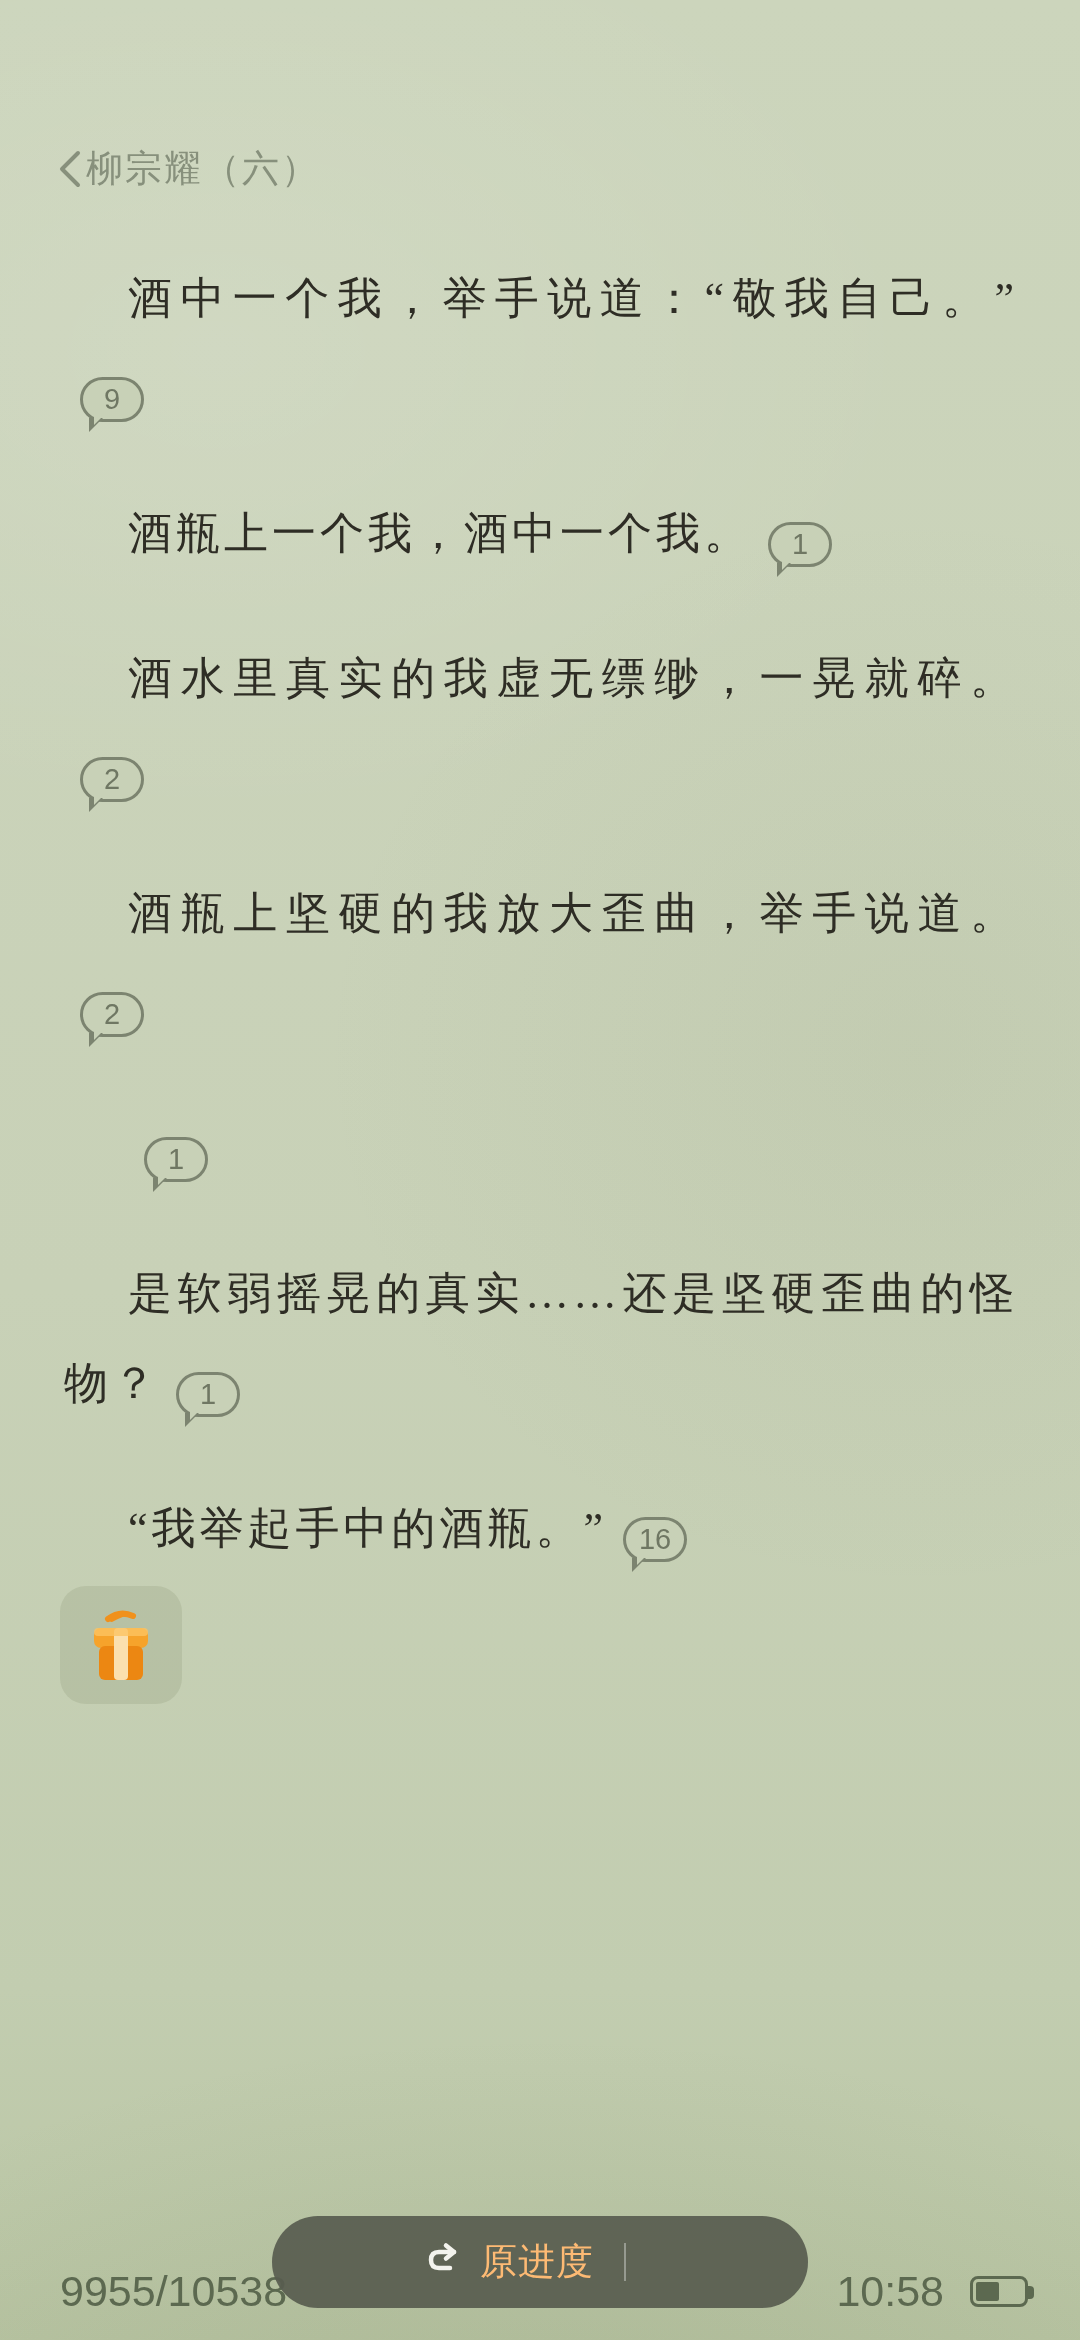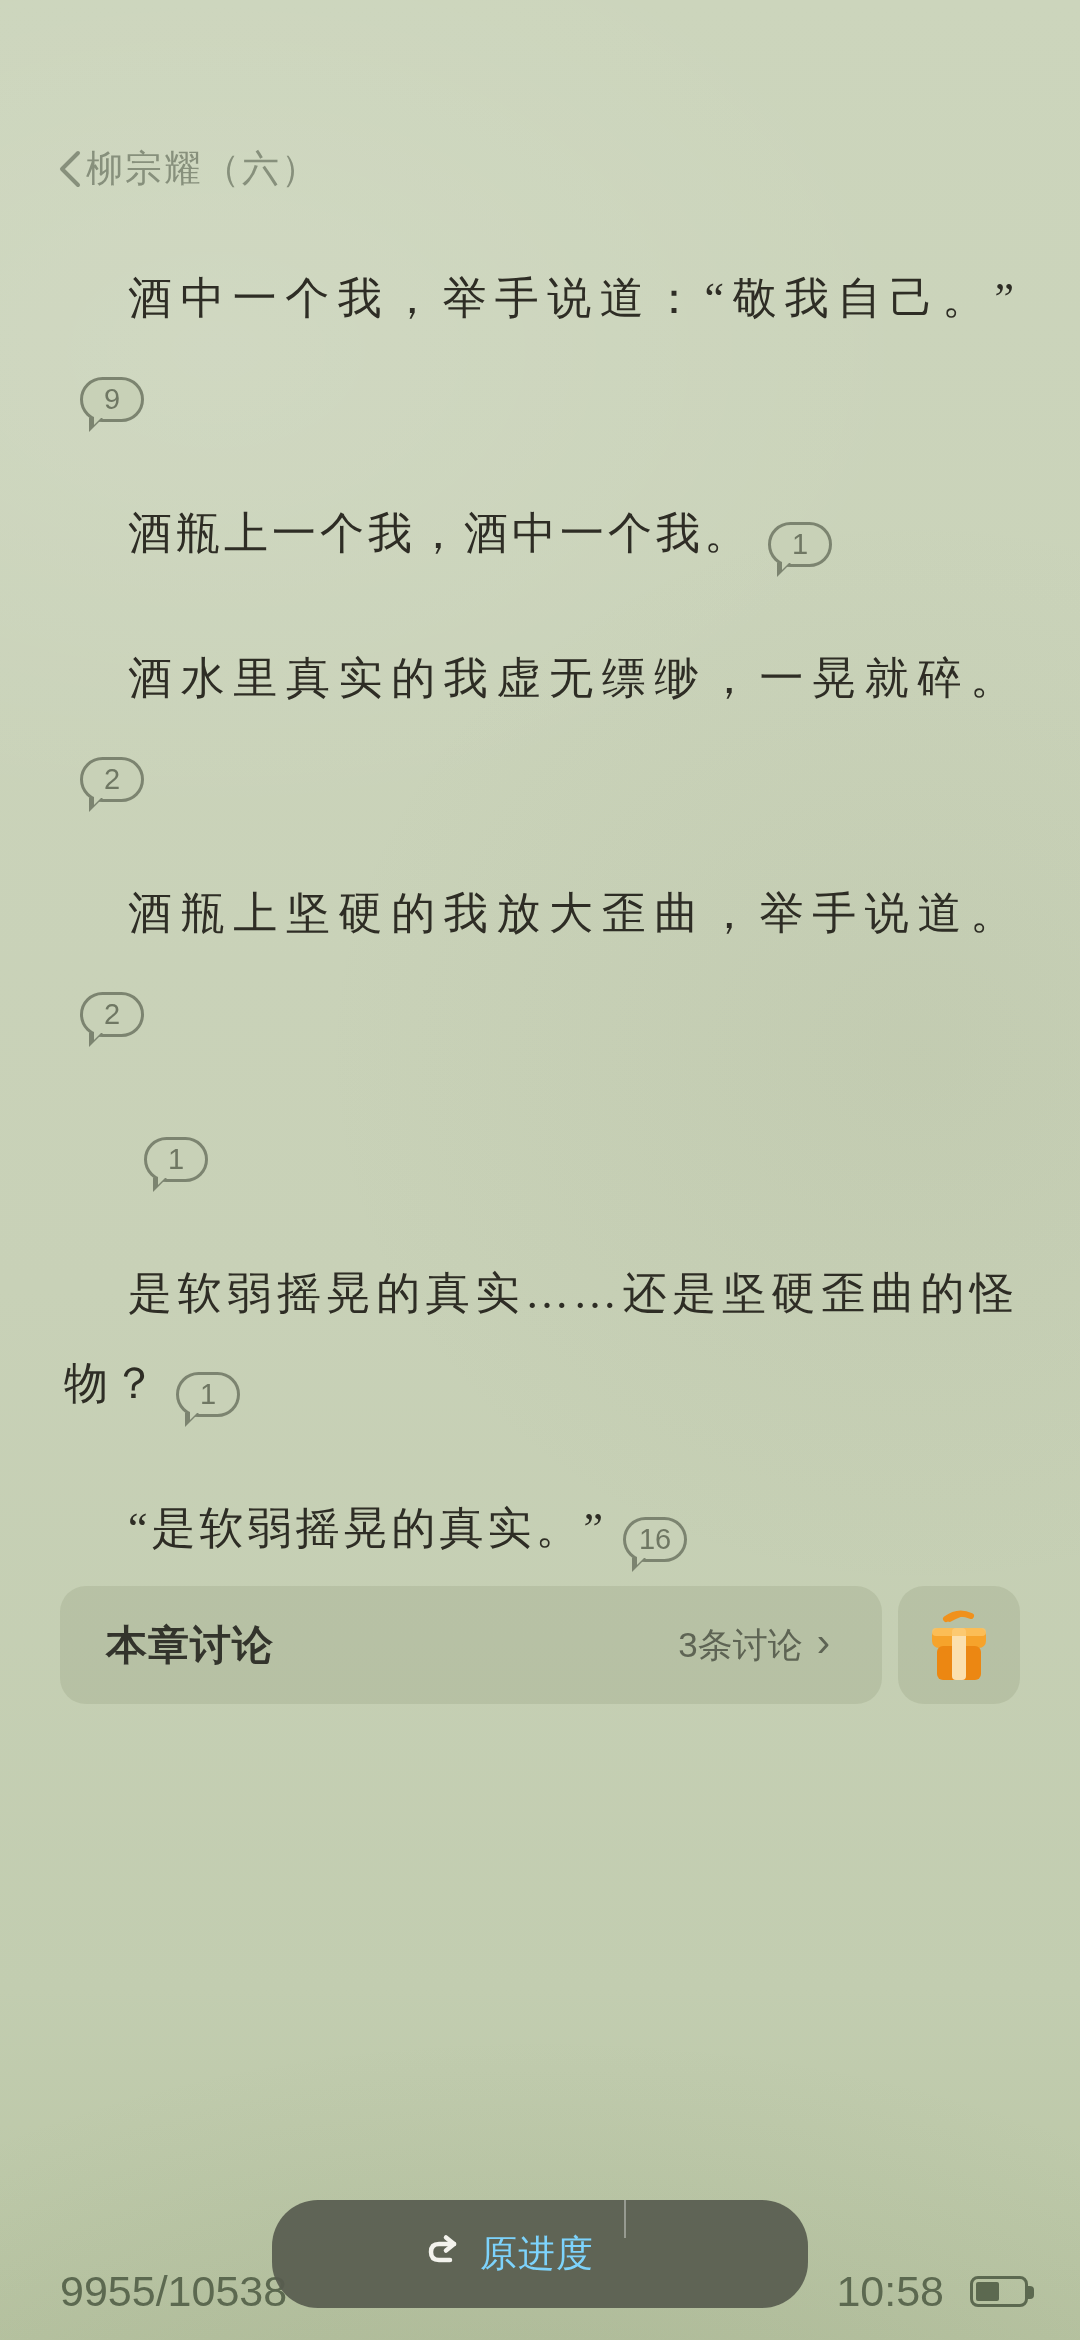--- a/index.html
+++ b/index.html
@@ -72,23 +72,23 @@
   .disc-title{font-size:41px;font-weight:bold;color:#33342c;letter-spacing:1px;}
   .disc-right{display:flex;align-items:center;gap:14px;color:#5e6454;font-size:35px;}
   .disc-right .chev{font-size:40px;line-height:1;transform:translateY(-3px);}
   .gift-card{
     flex:0 0 122px;height:118px;border-radius:26px;background:var(--card);
     display:flex;align-items:center;justify-content:center;
   }
   
   .pill{
     position:absolute;left:50%;bottom:32px;transform:translateX(-50%);
-    width:536px;height:108px;border-radius:46px;background:var(--pill);
-    display:flex;justify-content:center;
-    color:#7dd3fc;z-index:2;
+    width:536px;height:92px;border-radius:46px;background:var(--pill);
+    display:flex;align-items:center;justify-content:center;
+    color:#fdba74;z-index:2;
   }
   .pill button{
     background:none;border:none;color:inherit;cursor:pointer;
     display:flex;align-items:center;gap:16px;
     font-size:37px;font-family:inherit;letter-spacing:1px;
   }
   .pill .sep{width:2px;height:38px;background:rgba(255,255,255,0.35);margin:0 30px;}
   
   .foot{
     position:absolute;left:60px;right:52px;bottom:24px;
@@ -139,35 +139,28 @@
     <p><span class="bubble">
           <span class="n">1</span>
           <i class="t1"></i>
           <i class="t2"></i>
         </span></p>
     <p><span>是软弱摇晃的真实……还是坚硬歪曲的怪物？</span><span class="bubble">
           <span class="n">1</span>
           <i class="t1"></i>
           <i class="t2"></i>
         </span></p>
-    <p class="last"><span>“是软弱摇晃的真实。”</span><span class="bubble">
+    <p class="last"><span>“我举起手中的酒瓶。”</span><span class="bubble">
           <span class="n">16</span>
           <i class="t1"></i>
           <i class="t2"></i>
         </span></p>
   </main>
 
   <section class="disc-row">
-    <div class="disc-card">
-      <span class="disc-title">本章讨论</span>
-      <span class="disc-right">
-        <span>3条讨论</span>
-        <span class="chev">›</span>
-      </span>
-    </div>
     <div class="gift-card">
       <span>
         <svg width="74" height="78" viewBox="0 0 74 78">
           <path d="M24 13 Q36 2 50 9 Q42 8 28 16 Q25 16 24 13 Z" fill="#f0911c"></path>
           <path d="M24 13 Q36 4 49 10" fill="none" stroke="#f0911c" stroke-width="6" stroke-linecap="round"></path>
           <rect x="10" y="22" width="54" height="20" rx="7" fill="#f6a32b"></rect>
           <rect x="15" y="40" width="44" height="34" rx="6" fill="#ec8712"></rect>
           <rect x="30" y="22" width="14" height="52" rx="4" fill="#fbe0ae"></rect>
           <rect x="10" y="22" width="54" height="8" rx="4" fill="#fdc362" opacity="0.8"></rect>
         </svg>

